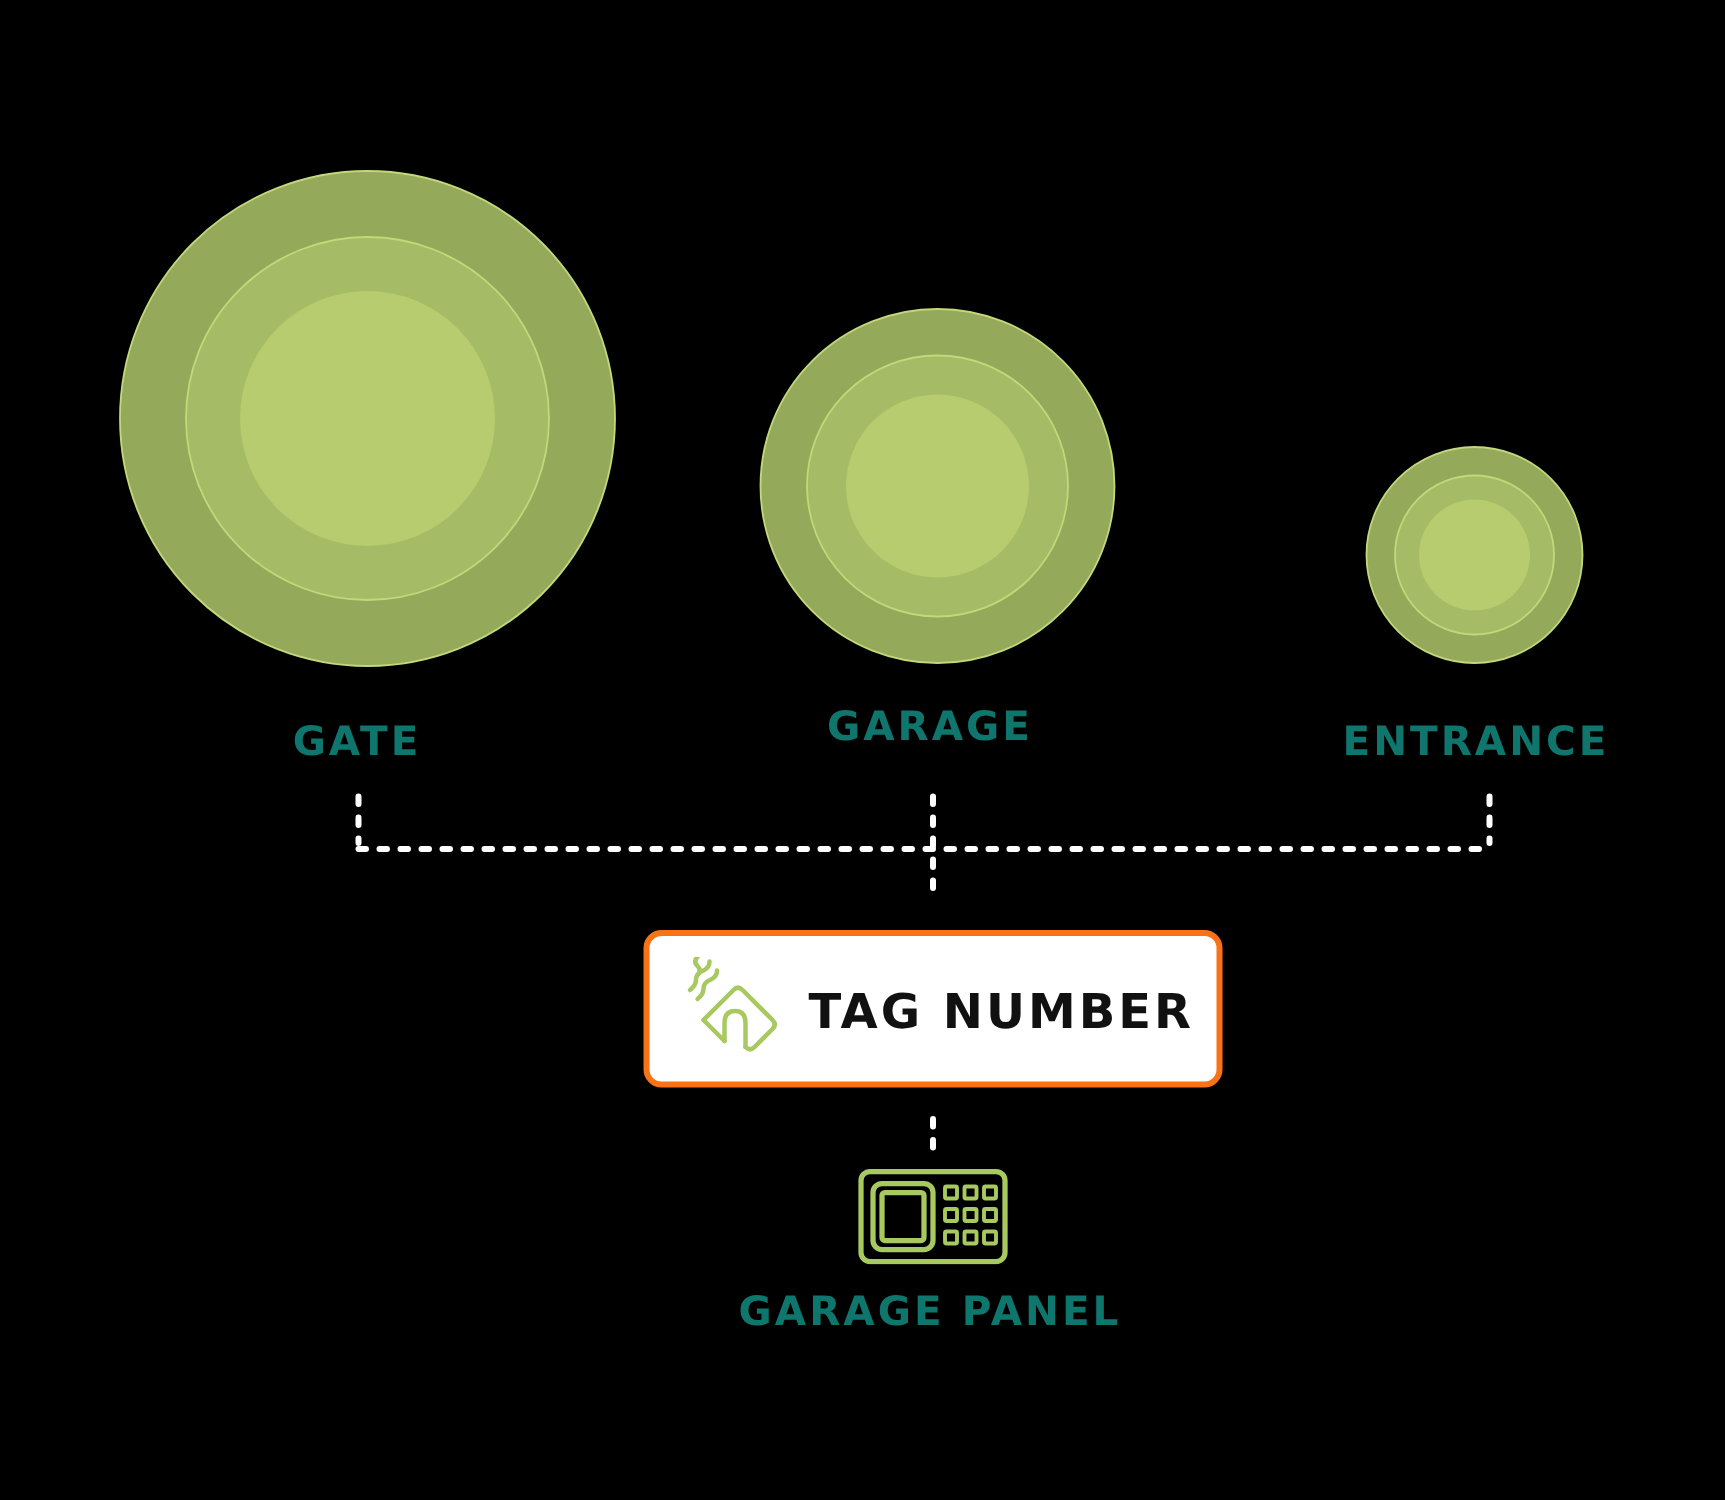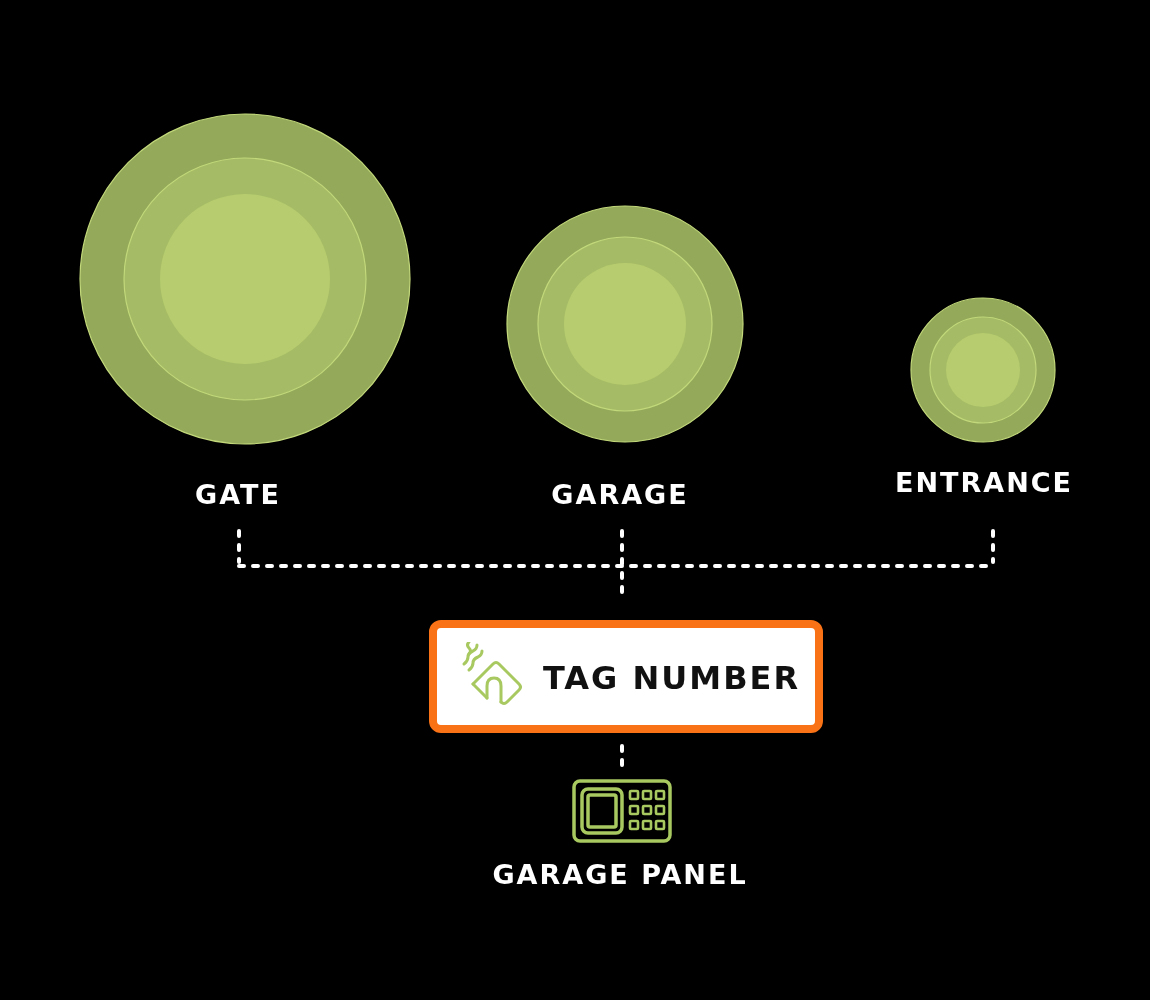--- a/index.html
+++ b/index.html
@@ -3,27 +3,27 @@
   <meta charset="utf-8">
   <style>
     html, body { margin: 0; padding: 0; }
     body {
       width: 1150px; height: 1000px; background: #000000;
       position: relative; overflow: hidden;
       font-family: "DejaVu Sans", "Liberation Sans", sans-serif;
     }
     .layer { position: absolute; left: 0; top: 0; width: 1150px; height: 1000px; }
     .label {
-      position: absolute; color: #ffffff; font-weight: bold;
+      position: absolute; color: #0f766e; font-weight: bold;
       font-size: 27px; letter-spacing: 2px; line-height: 30px;
       transform: translateX(-50%); white-space: nowrap;
     }
     .tag-box {
       position: absolute; left: 429px; top: 620px; width: 378px; height: 97px;
-      background: #ffffff; border: 8px solid #f97316; border-radius: 12px;
+      background: #ffffff; border: 4px solid #f97316; border-radius: 12px;
     }
     .tag-text {
       position: absolute; left: 106px; top: 33px;
       font-size: 32px; font-weight: bold; letter-spacing: 2px; color: #111111;
       line-height: 34px; white-space: nowrap;
     }
     .tag-icon { position: absolute; left: 22px; top: 14px; width: 70px; height: 70px; }
     .panel-icon { position: absolute; left: 572px; top: 779px; width: 100px; height: 64px; }
   </style>
 </head>
@@ -49,22 +49,22 @@
   <g stroke="#ffffff" stroke-width="4" stroke-linecap="round" stroke-dasharray="5 9" fill="none">
     <line x1="239" y1="531" x2="239" y2="562"></line>
     <line x1="622" y1="531" x2="622" y2="601"></line>
     <line x1="993" y1="531" x2="993" y2="562"></line>
     <line x1="239" y1="566" x2="993" y2="566"></line>
     <line x1="622" y1="746" x2="622" y2="768"></line>
   </g>
 </svg>
 
 <div class="label" style="left:238px; top:480px;">GATE</div>
-<div class="label" style="left:620px; top:480px;">GARAGE</div>
-<div class="label" style="left:984px; top:468px;">ENTRANCE</div>
+<div class="label" style="left:620px; top:470px;">GARAGE</div>
+<div class="label" style="left:984px; top:480px;">ENTRANCE</div>
 
 <div class="tag-box">
   <svg class="tag-icon" viewBox="0 0 70 70" fill="none" stroke="#a8c860" stroke-width="3" stroke-linecap="round" stroke-linejoin="round">
     <path d="M10 12 q3 -3 0 -6 q-3 -3 0 -6"></path>
     <path d="M5 22 q4 -3 4 -7 q0 -4 5 -6 q4 -2 4 -6"></path>
     <path d="M10 28 q4 -3 4 -7 q0 -4 5 -6 q4 -2 4 -6"></path>
     <path d="M14 42 L34 22 Q37 19 40 22 L60 42 Q63 45 60 48 L48 60 Q45 63 42 60"></path>
     <path d="M14 42 L28 56"></path>
     <path d="M28 56 L28 44 Q28 36 35 36 Q42 36 42 44 L42 60"></path>
   </svg>

